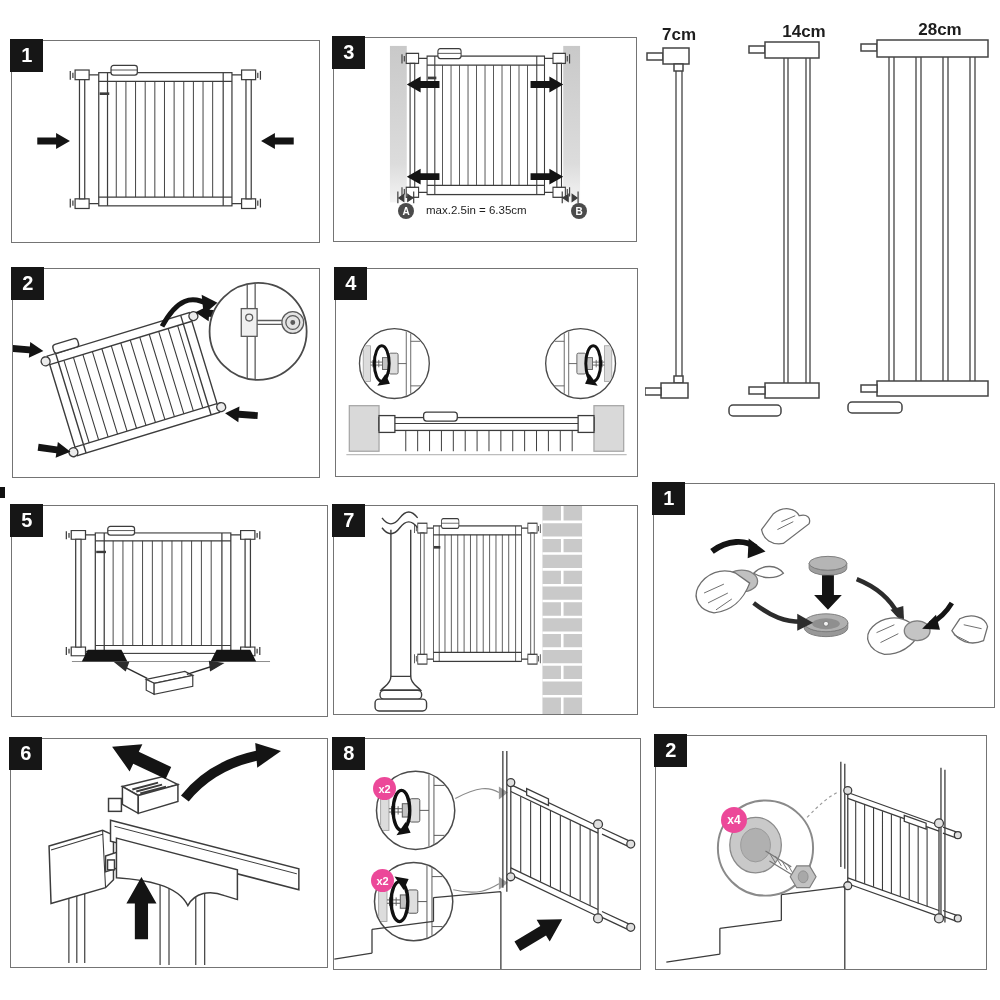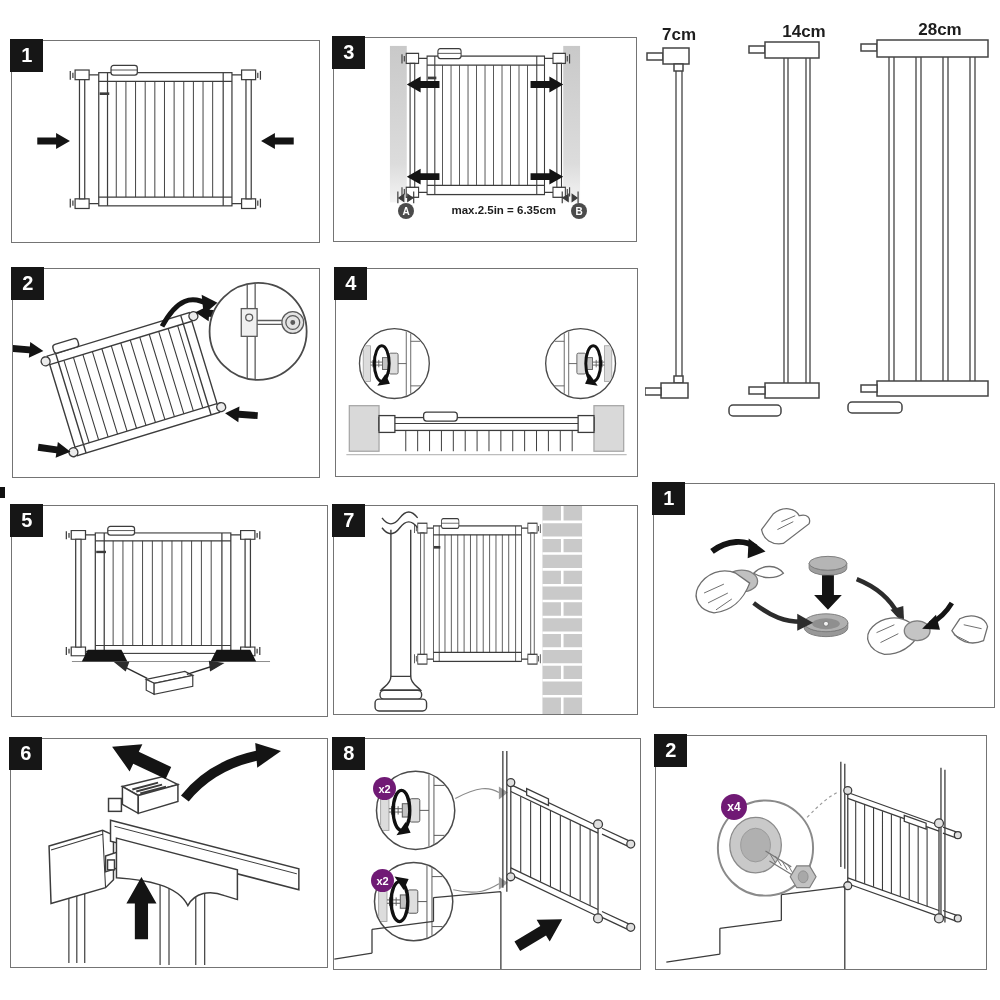--- a/index.html
+++ b/index.html
@@ -6,24 +6,24 @@
   .sheet{position:relative;width:1000px;height:1000px;background:#fff;overflow:hidden;
          font-family:"Liberation Sans", sans-serif;}
   .panel{position:absolute;background:#fff;border:1.6px solid #747474;box-sizing:border-box;}
   .panel > svg{position:absolute;left:0;top:0;width:100%;height:100%;display:block;}
   .badge{position:absolute;left:-1.6px;top:-1.6px;width:33px;height:33px;background:#161616;
          color:#fff;display:flex;align-items:center;justify-content:center;
          font-size:20px;font-weight:700;z-index:3;}
   .extarea{position:absolute;}
   .extarea svg{position:absolute;left:0;top:0;}
   .extlabel{position:absolute;font-size:17px;font-weight:700;color:#1d1d1d;text-align:center;z-index:2;}
-  .dim{position:absolute;font-size:11.5px;font-weight:700;color:#1d1d1d;text-align:right;z-index:2;}
+  .dim{position:absolute;font-size:11.5px;font-weight:400;color:#1d1d1d;text-align:left;z-index:2;}
   .pt{position:absolute;width:16px;height:16px;border-radius:50%;background:#4b4b4b;color:#fff;
       font-size:10px;font-weight:700;display:flex;align-items:center;justify-content:center;z-index:2;}
-  .qty{position:absolute;width:23px;height:23px;border-radius:50%;background:#701a75;color:#fff;
+  .qty{position:absolute;width:23px;height:23px;border-radius:50%;background:#ec4899;color:#fff;
        font-size:11px;font-weight:700;display:flex;align-items:center;justify-content:center;z-index:2;}
   .artifact{position:absolute;left:0;top:487px;width:5px;height:11px;background:#111;}
 </style>
 </head>
 <body>
 
 <div class="sheet">
 
   <svg width="0" height="0" style="position:absolute" aria-hidden="true">
     <defs>
@@ -376,16 +376,16 @@
           <circle cx="193" cy="151" r="4" fill="#e0e0e0"></circle>
         <circle cx="285" cy="88" r="4.5" fill="#e0e0e0"></circle>
           <circle cx="285" cy="184" r="4.5" fill="#e0e0e0"></circle>
         <circle cx="304" cy="100" r="3.5" fill="#e0e0e0"></circle>
           <circle cx="304" cy="184" r="3.5" fill="#e0e0e0"></circle>
       </g>
       <g fill="none" stroke="#3c3c3c" stroke-width="1.3">
         <path d="M190,152 L126,160 M126,160 V186 M126,186 L64,194 M64,194 V220 M64,220 L10,228 M190,152 V235"></path>
       </g>
     </svg>
-    <span class="qty" style="left:65px;top:58px;width:26px;height:26px;font-size:12px">x4</span>
+    <span class="qty" style="left:65px;top:71px;width:26px;height:26px;font-size:12px">x4</span>
   </section>
 
 </div>
 
 </body></html>

